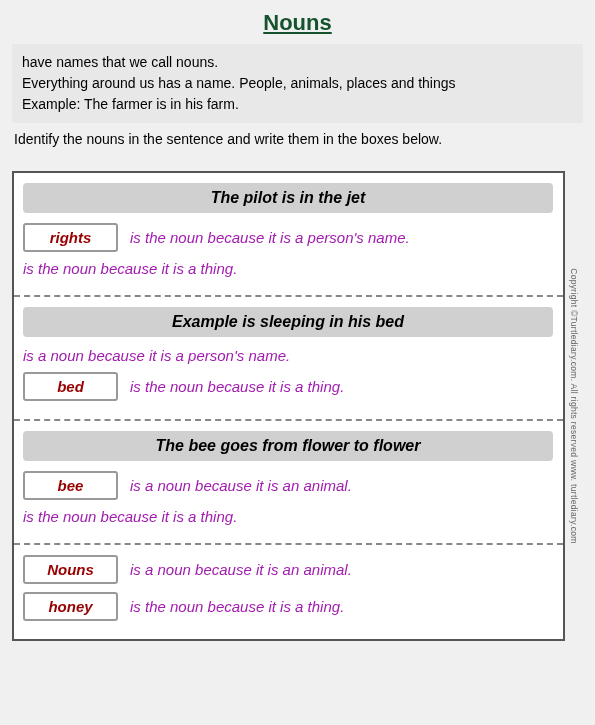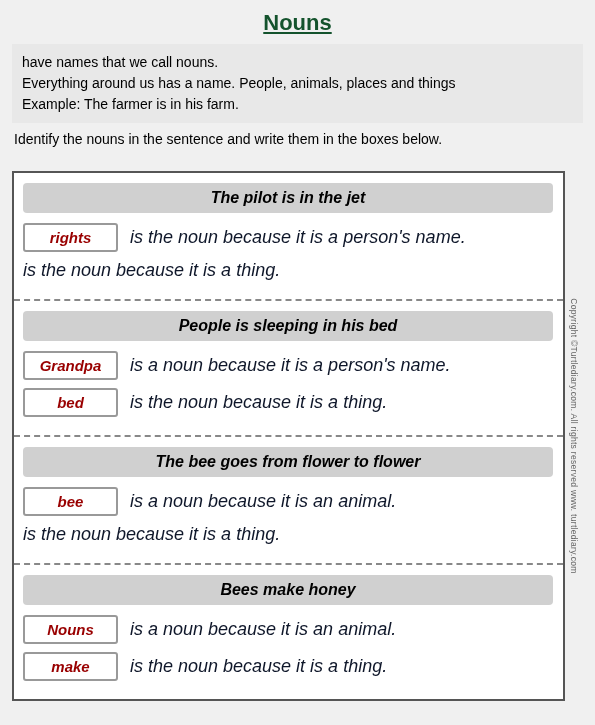--- a/index.html
+++ b/index.html
@@ -77,22 +77,22 @@
       font-weight: bold;
       font-size: 15px;
       padding: 4px 8px;
       min-width: 95px;
       text-align: center;
       background: #fff;
       margin-right: 12px;
       border-radius: 3px;
     }
     .noun-desc {
-      font-size: 18px;
-      color: #0f172a;
+      font-size: 15px;
+      color: #a21caf;
       text-align: right;
     }
     .copyright-wrapper {
       position: absolute;
       right: 0;
       top: 0;
       width: 18px;
       height: 100%;
       display: flex;
       align-items: center;
@@ -131,50 +131,48 @@
         <div class="noun-row">
           <div class="noun-box">rights</div>
           <div class="noun-desc">is the noun because it is a person's name.</div>
         </div>
         <div class="noun-row">
           <div class="noun-desc">is the noun because it is a thing.</div>
         </div>
       </div>
 
       <div class="section">
-        <div class="sentence-header">People is sleeping in his bed</div>
+        <div class="sentence-header">Example is sleeping in his bed</div>
         <div class="noun-row">
-          <div class="noun-box">Grandpa</div>
           <div class="noun-desc">is a noun because it is a person's name.</div>
         </div>
         <div class="noun-row">
           <div class="noun-box">bed</div>
           <div class="noun-desc">is the noun because it is a thing.</div>
         </div>
       </div>
 
       <div class="section">
         <div class="sentence-header">The bee goes from flower to flower</div>
         <div class="noun-row">
           <div class="noun-box">bee</div>
           <div class="noun-desc">is a noun because it is an animal.</div>
         </div>
         <div class="noun-row">
           <div class="noun-desc">is the noun because it is a thing.</div>
         </div>
       </div>
 
       <div class="section">
-        <div class="sentence-header">Bees make honey</div>
         <div class="noun-row">
           <div class="noun-box">Nouns</div>
           <div class="noun-desc">is a noun because it is an animal.</div>
         </div>
         <div class="noun-row">
-          <div class="noun-box">make</div>
+          <div class="noun-box">honey</div>
           <div class="noun-desc">is the noun because it is a thing.</div>
         </div>
       </div>
 
     </div>
 
     <div class="copyright-wrapper">
       <div class="copyright-text">Copyright ©Turtlediary.com. All rights reserved  www. turtlediary.com</div>
     </div>
   </div>

